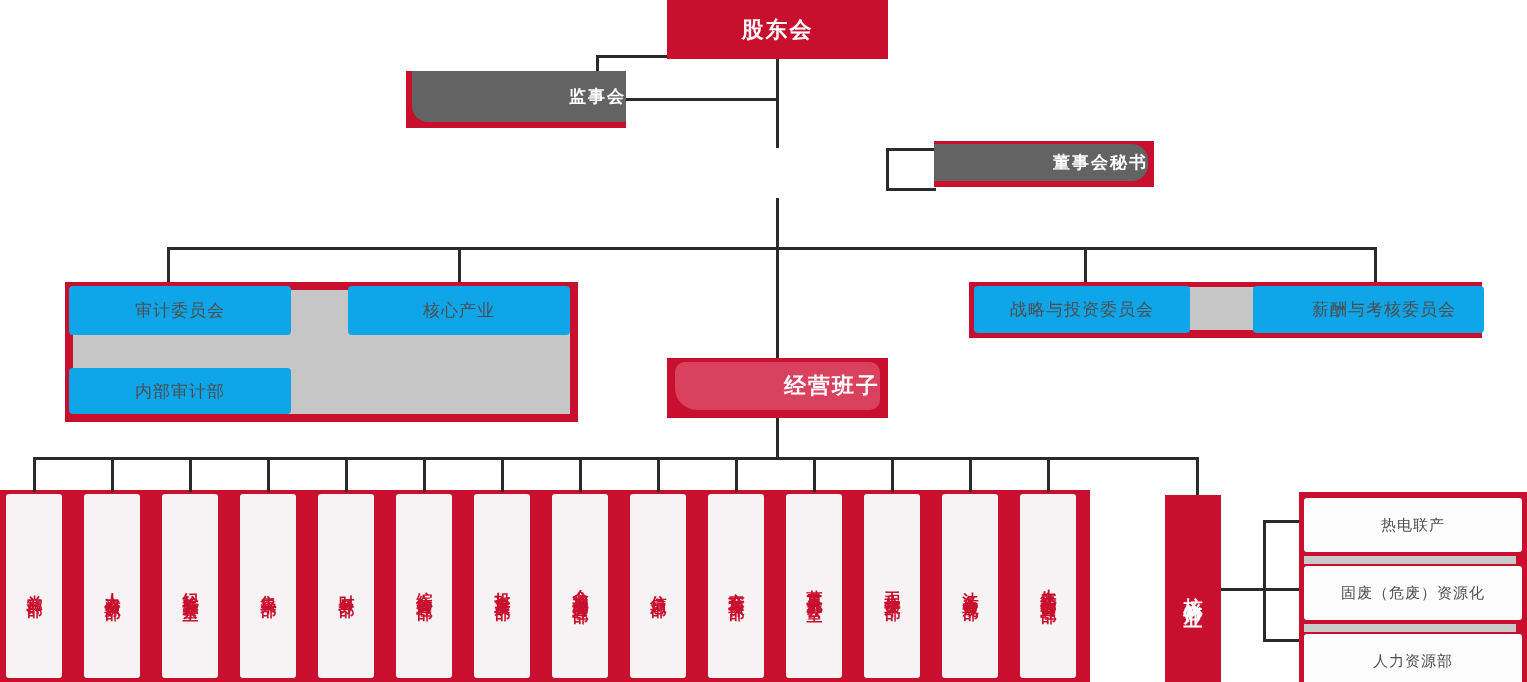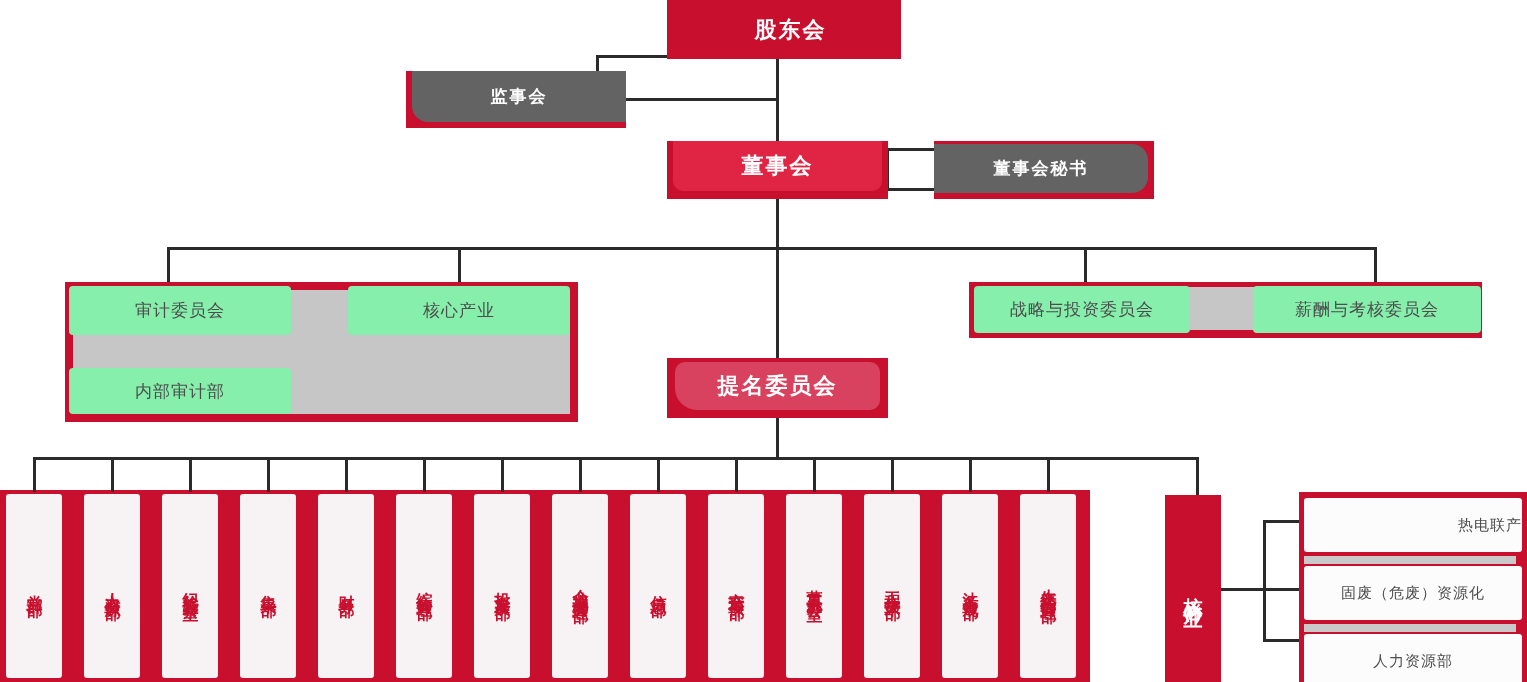--- a/index.html
+++ b/index.html
@@ -14,31 +14,31 @@
   
   .node-red{
     position:absolute;background:#c8102e;color:#fff;
     display:flex;align-items:center;justify-content:center;
     font-weight:bold;letter-spacing:2px;
   }
 
   
   .plate{position:absolute;background:#c8102e;}
   .plate>.inner{
-    position:absolute;display:flex;align-items:center;justify-content:center;
+    position:absolute;display:flex;align-items:center;justify-content:flex-end;
     font-weight:bold;letter-spacing:2px;color:#fff;
   }
   .inner.gray{background:#636363;}
   .inner.pink{background:#d9425e;}
 
   
   .panel{position:absolute;background:#c8102e;}
   .panel .fill{position:absolute;background:#c6c6c6;}
   .wbox{
-    position:absolute;background:#86efac;border-radius:4px;
+    position:absolute;background:#0ea5e9;border-radius:4px;
     display:flex;align-items:center;justify-content:center;
     color:#4d4d4d;font-size:17px;letter-spacing:1px;white-space:nowrap;
   }
 
   
   .deptbar{position:absolute;background:#c8102e;}
   .dept{
     position:absolute;background:#f7f2f3;border-radius:3px;
     display:flex;align-items:center;justify-content:center;
     color:#c8102e;font-size:16px;font-weight:bold;
@@ -82,45 +82,40 @@
   <div class="ln lnv" style="left:167px;top:247px;height:38px;"></div>
   <div class="ln lnv" style="left:458px;top:247px;height:38px;"></div>
   <div class="ln lnv" style="left:1084px;top:247px;height:38px;"></div>
   <div class="ln lnv" style="left:1374px;top:247px;height:38px;"></div>
 
   <div class="ln lnv" style="left:167px;top:320px;height:52px;width:2px;"></div>
 
   <div class="ln lnv" style="left:776px;top:418px;height:42px;"></div>
   <div class="ln lnh" style="left:33px;top:457px;width:1165px;"></div>
 
-  <div class="node-red" style="left:667px;top:0px;width:221px;height:59px;font-size:22px;padding-left:13px;">
+  <div class="node-red" style="left:667px;top:0px;width:221px;height:59px;font-size:22px;">
     <span>股东会</span>
   </div>
 
   <div class="plate" style="left:406px;top:71px;width:220px;height:57px;">
     <div class="inner gray" style="left:6px;top:0px;right:0px;bottom:6px;border-radius:0 0 0 16px;font-size:17px;">
       <span>监事会</span>
     </div>
   </div>
 
-  <div class="plate" style="left:667px;top:141px;width:221px;height:58px;">
-    <div class="inner" style="left:6px;top:0px;right:6px;bottom:8px;background:#e02444;border-radius:0 0 10px 10px;font-size:22px;">
-      <span>董事会</span>
-    </div>
-  </div>
-
-  <div class="plate" style="left:934px;top:141px;width:220px;height:58px;">
+
+  <div class="plate" style="left:934px;top:141px;width:220px;height:46px;">
     <div class="inner gray" style="left:0px;top:3px;right:6px;bottom:6px;border-radius:0 16px 16px 0;font-size:17px;">
       <span>董事会秘书</span>
     </div>
   </div>
 
   <div class="plate" style="left:667px;top:358px;width:221px;height:60px;">
     <div class="inner pink" style="left:8px;top:4px;right:8px;bottom:8px;border-radius:10px 10px 10px 22px;font-size:22px;">
-      <span>提名委员会</span>
+      <span>经营班子</span>
     </div>
   </div>
 
   <div class="panel" style="left:65px;top:282px;width:513px;height:140px;">
     <div class="fill" style="left:8px;top:8px;right:8px;bottom:8px;"></div>
   </div>
   <div class="wbox" style="left:69px;top:286px;width:222px;height:49px;">
     <span>审计委员会</span>
   </div>
   <div class="wbox" style="left:348px;top:286px;width:222px;height:49px;">
@@ -129,21 +124,21 @@
   <div class="wbox" style="left:69px;top:368px;width:222px;height:46px;text-align:center;">
     <span>内部审计部</span>
   </div>
 
   <div class="panel" style="left:969px;top:282px;width:513px;height:56px;">
     <div class="fill" style="left:8px;top:5px;right:8px;bottom:8px;"></div>
   </div>
   <div class="wbox" style="left:974px;top:286px;width:216px;height:47px;">
     <span>战略与投资委员会</span>
   </div>
-  <div class="wbox" style="left:1253px;top:286px;width:228px;height:47px;">
+  <div class="wbox" style="left:1253px;top:286px;width:200px;height:47px;padding-left:31px;">
     <span>薪酬与考核委员会</span>
   </div>
 
   <div class="deptbar" style="left:0px;top:490px;width:1090px;height:192px;"></div>
   <div id="dept-holder">
       <div class="dept" style="left: 6px; top: 494px; width: 56px; height: 184px;">
         <span>党群部</span>
       </div>
       <div class="dept" style="left: 84px; top: 494px; width: 56px; height: 184px;">
         <span>人力资源部</span>
@@ -209,21 +204,21 @@
   </div>
 
   <div class="ln lnh" style="left:1221px;top:588px;width:45px;"></div>
   <div class="ln lnv" style="left:1263px;top:521px;height:120px;"></div>
   <div class="ln lnh" style="left:1263px;top:520px;width:37px;"></div>
   <div class="ln lnh" style="left:1263px;top:588px;width:37px;"></div>
   <div class="ln lnh" style="left:1263px;top:639px;width:37px;"></div>
 
   <div class="corepanel" style="left:1299px;top:492px;width:228px;height:190px;"></div>
   <div id="core-holder">
-      <div class="corebox" style="left: 1304px; top: 498px; width: 218px; height: 54px; justify-content: flex-end;">
+      <div class="corebox" style="left: 1304px; top: 498px; width: 218px; height: 54px;">
         <span>热电联产</span>
       </div>
       <div class="coresep" style="position: absolute; left: 1304px; top: 556px; width: 212px; height: 8px;"></div>
       <div class="corebox" style="left: 1304px; top: 566px; width: 218px; height: 54px;">
         <span>固废（危废）资源化</span>
       </div>
       <div class="coresep" style="position: absolute; left: 1304px; top: 624px; width: 212px; height: 8px;"></div>
       <div class="corebox" style="left: 1304px; top: 634px; width: 218px; height: 54px;">
         <span>人力资源部</span>
       </div>

